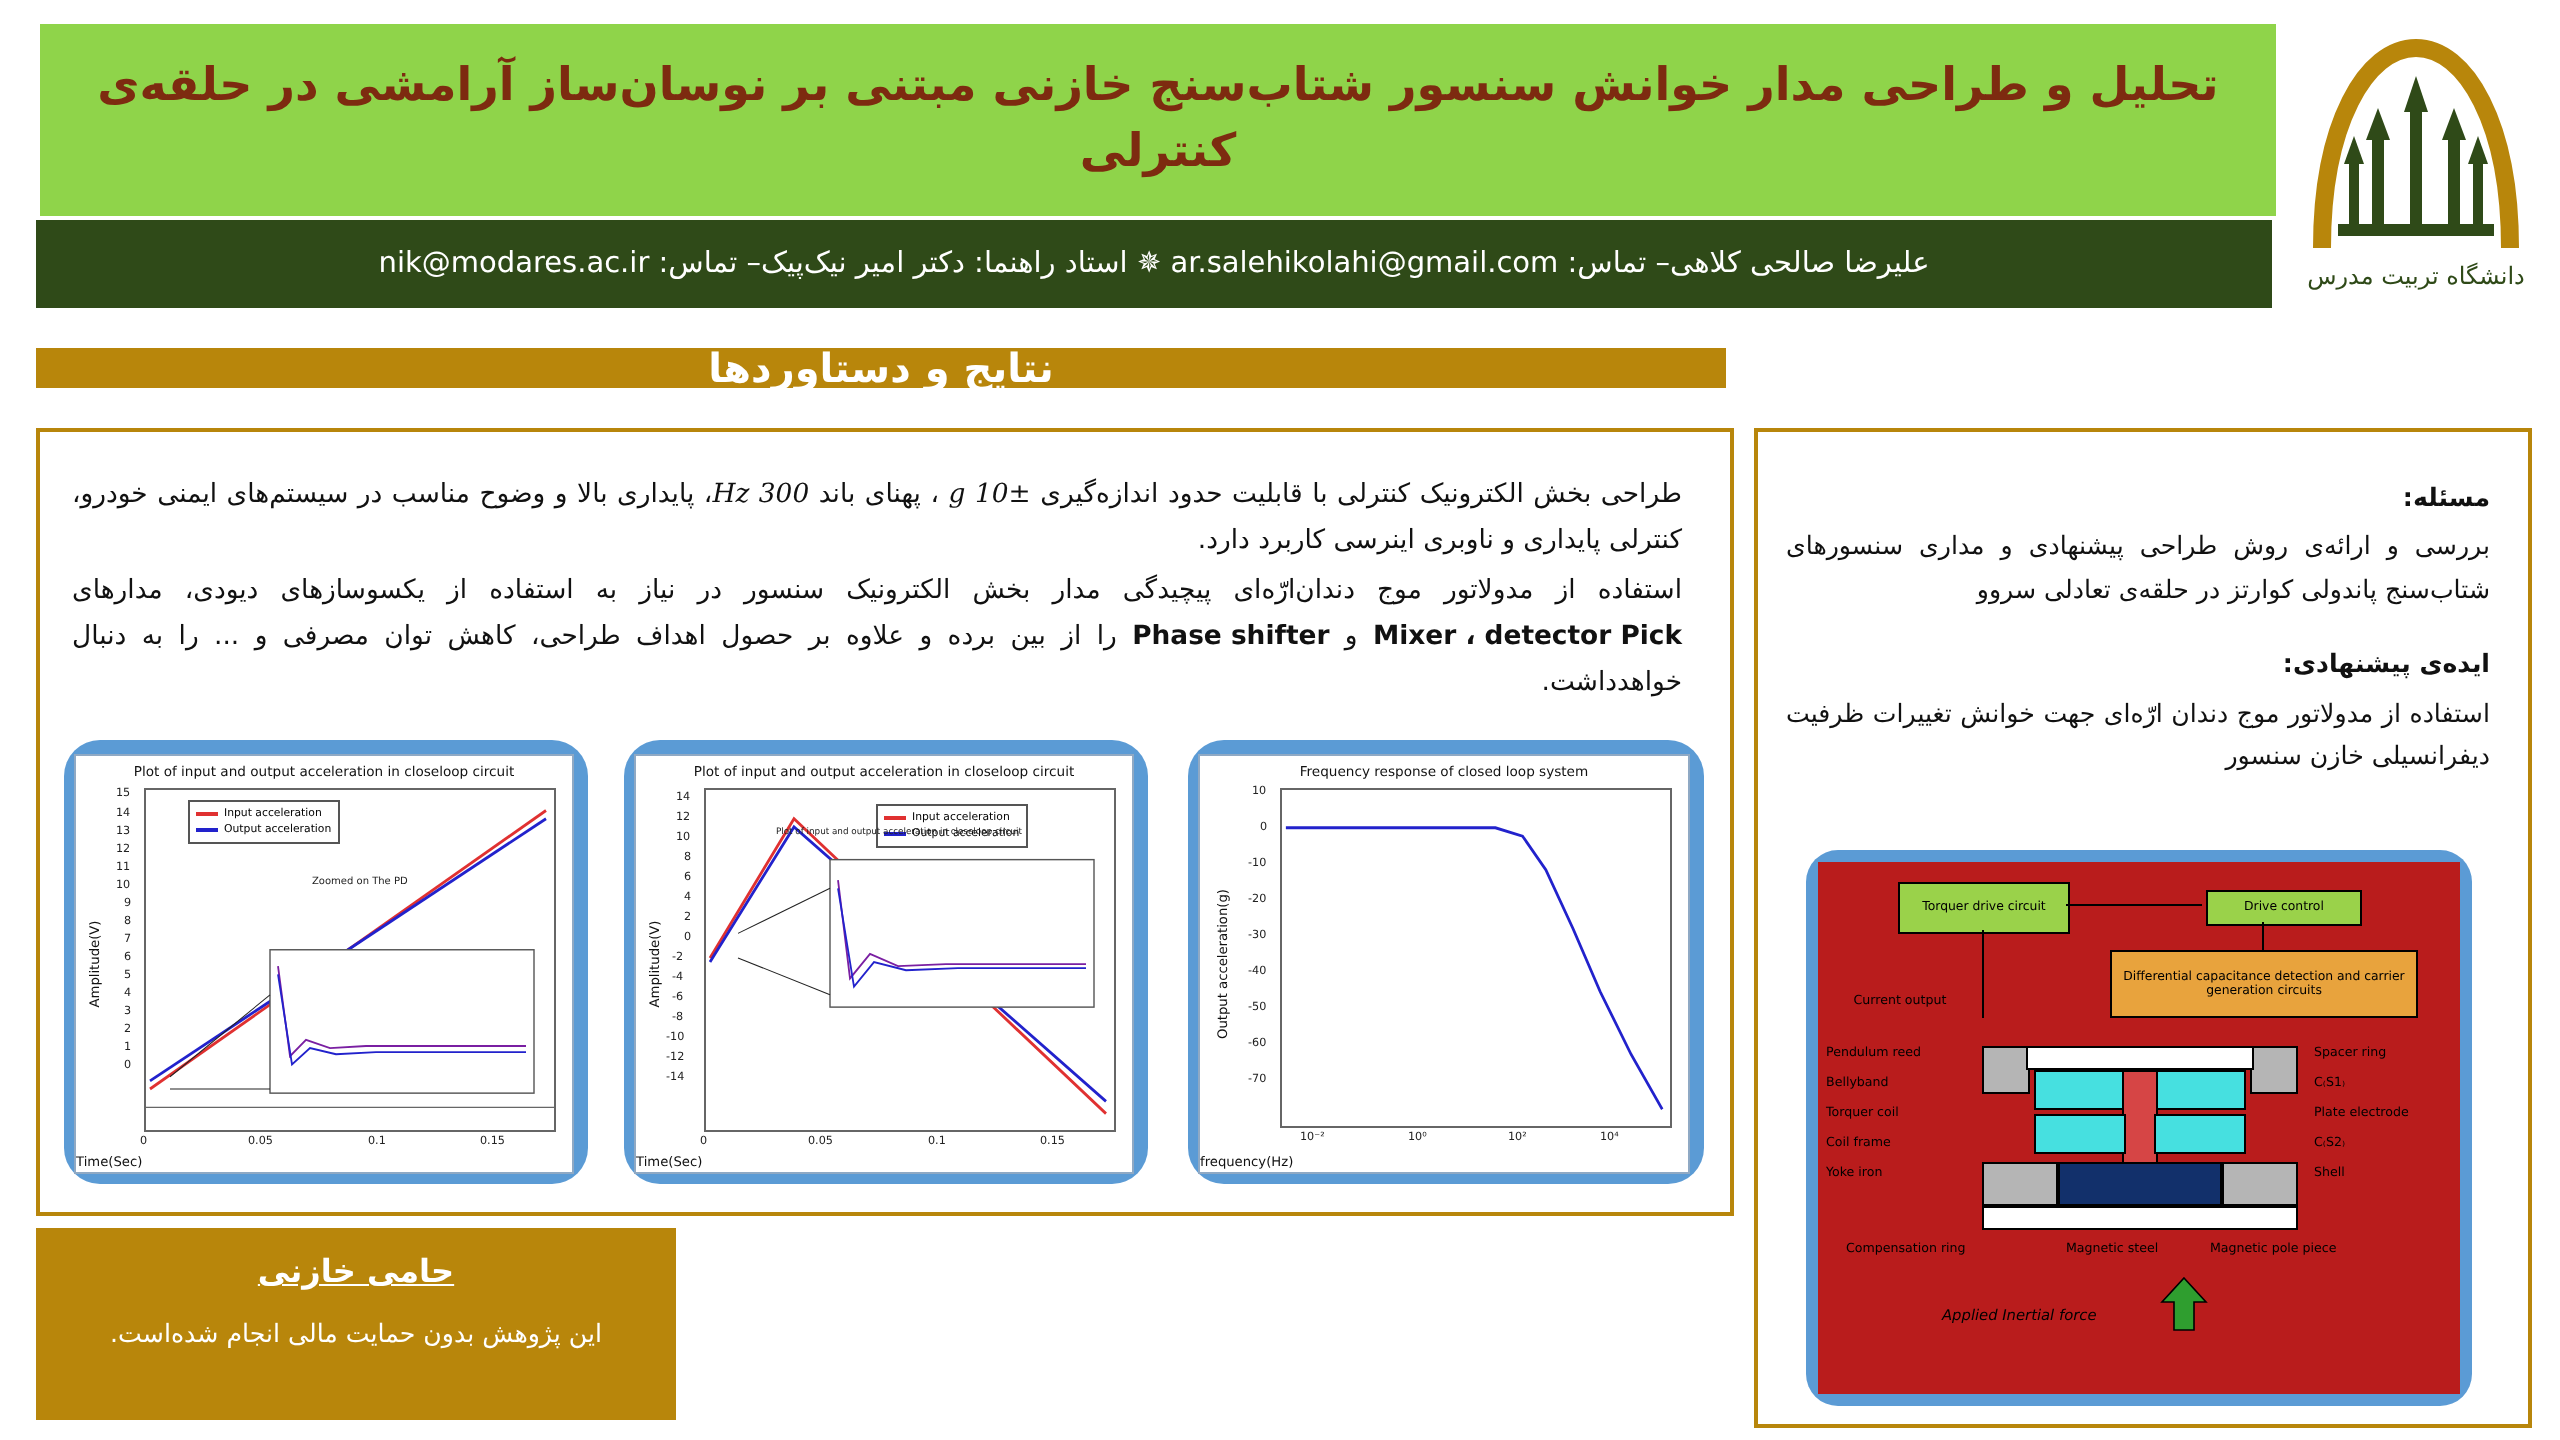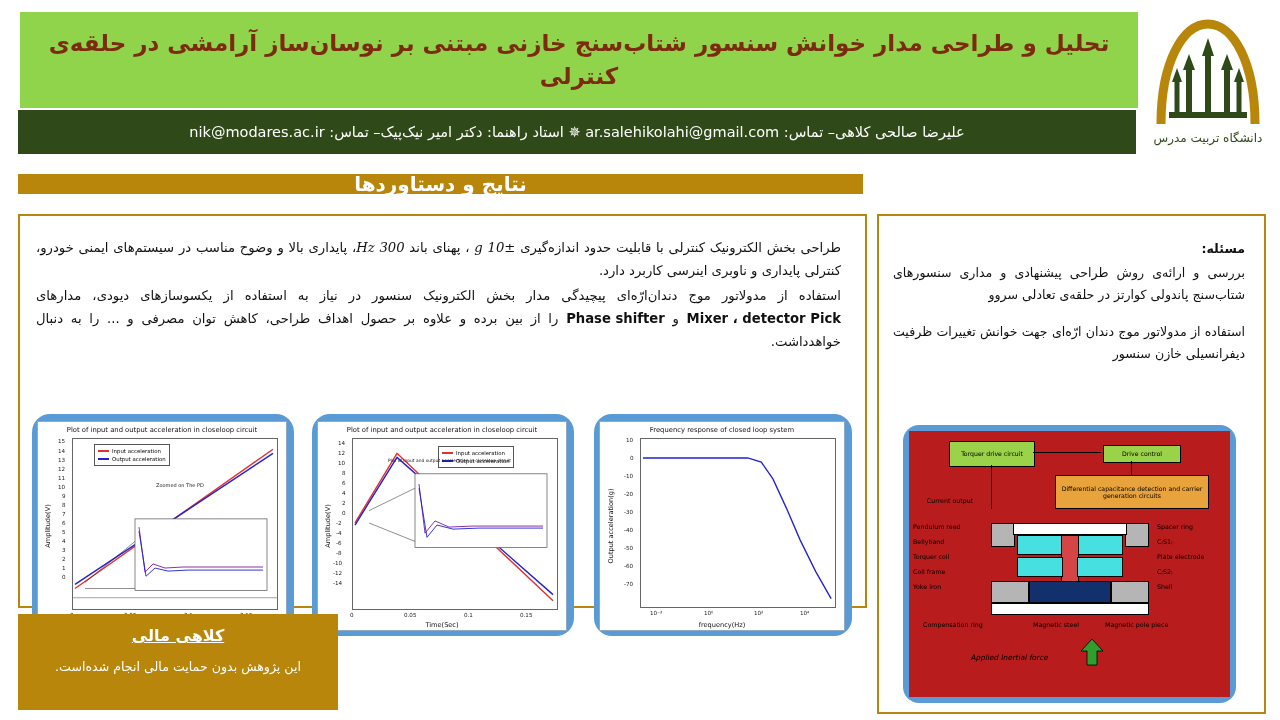--- a/index.html
+++ b/index.html
@@ -61,36 +61,35 @@
   
   #method-text{left:893px;top:238px;width:352px;font-size:12.6px;line-height:1.7;}
   #method-text .lead{font-weight:bold;}
   #method-text p{margin:0 0 3px 0;}
   .gap{height:13px;}
 
   
   .chart-card{
     position:absolute;background:#5b9bd5;border-radius:18px;padding:7px;
     box-sizing:border-box;
-    margin-top:44px;
   }
   .chart-inner{
     width:100%;height:100%;background:#ffffff;border:1px solid #8fa9c4;
     position:relative;overflow:hidden;
   }
   #chart1{left:32px;top:370px;width:262px;height:222px;}
   #chart2{left:312px;top:370px;width:262px;height:222px;}
   #chart3{left:594px;top:370px;width:258px;height:222px;}
 
   .ch-title{
     position:absolute;top:4px;left:0;width:100%;text-align:center;
     font-size:6.8px;color:#111;direction:ltr;font-family:"DejaVu Sans",sans-serif;
   }
   .ch-xlabel{
-    position:absolute;bottom:1px;left:0;width:100%;text-align:center;
+    position:absolute;bottom:1px;left:0;width:100%;
     font-size:6.6px;color:#111;direction:ltr;
   }
   .ch-ylabel{
     position:absolute;left:-18px;top:50%;transform:translateY(-50%) rotate(-90deg);
     font-size:6.6px;color:#111;direction:ltr;white-space:nowrap;
   }
   .plotbox{position:absolute;border:1px solid #666;background:#fff;}
   .tick{position:absolute;font-size:5.6px;color:#222;direction:ltr;}
   .legend{
     position:absolute;border:1px solid #555;background:#fff;
@@ -174,20 +173,21 @@
     </p>
     <p>
       <span>استفاده از مدولاتور موج دندان‌ارّه‌ای پیچیدگی مدار بخش الکترونیک سنسور در نیاز به استفاده از یکسوسازهای دیودی، مدارهای </span><span class="mono-en">Mixer ، detector Pick</span><span> و </span><span class="mono-en">Phase shifter</span><span> را از بین برده و علاوه بر حصول اهداف طراحی، کاهش توان مصرفی و ... را به دنبال خواهدداشت.</span>
     </p>
   </div>
 
   <div class="body-text" id="method-text">
     <p class="lead">مسئله:</p>
     <p>بررسی و ارائه‌ی روش طراحی پیشنهادی و مداری سنسورهای شتاب‌سنج پاندولی کوارتز در حلقه‌ی تعادلی سروو</p>
     <div class="gap"></div>
+    <p class="lead">ایده‌ی پیشنهادی:</p>
     <p>استفاده از مدولاتور موج دندان ارّه‌ای جهت خوانش تغییرات ظرفیت دیفرانسیلی خازن سنسور</p>
   </div>
 
   <div class="chart-card" id="chart1">
     <div class="chart-inner">
       <div class="ch-title">Plot of input and output acceleration in closeloop circuit</div>
       <div class="ch-ylabel" style="left:-12px;">Amplitude(V)</div>
       <div class="plotbox" style="left:34px;top:16px;right:8px;bottom:20px;">
         <svg width="100%" height="100%" viewBox="0 0 204 166" preserveAspectRatio="none">
           <line x1="0" y1="155" x2="204" y2="155" stroke="#666" stroke-width="0.6"></line>
@@ -304,21 +304,21 @@
       <div class="tick" style="left:24px;top:87px;">-30</div>
       <div class="tick" style="left:24px;top:105px;">-40</div>
       <div class="tick" style="left:24px;top:123px;">-50</div>
       <div class="tick" style="left:24px;top:141px;">-60</div>
       <div class="tick" style="left:24px;top:159px;">-70</div>
       <div class="ch-xlabel">frequency(Hz)</div>
     </div>
   </div>
 
   <div id="funding">
-    <div class="f-title">کلاهی مالی</div>
+    <div class="f-title">حامی خازنی</div>
     <div class="f-body">این پژوهش بدون حمایت مالی انجام شده‌است.</div>
   </div>
 
   <div id="diagram-card">
     <div id="diagram-inner">
 
       <div class="d-box d-green" style="left:40px;top:10px;width:84px;height:24px;">Torquer drive
 circuit</div>
       <div class="d-box d-green" style="left:194px;top:14px;width:76px;height:16px;">Drive control</div>
       <div class="d-box d-orange" style="left:146px;top:44px;width:150px;height:30px;padding:1px;">Differential capacitance

